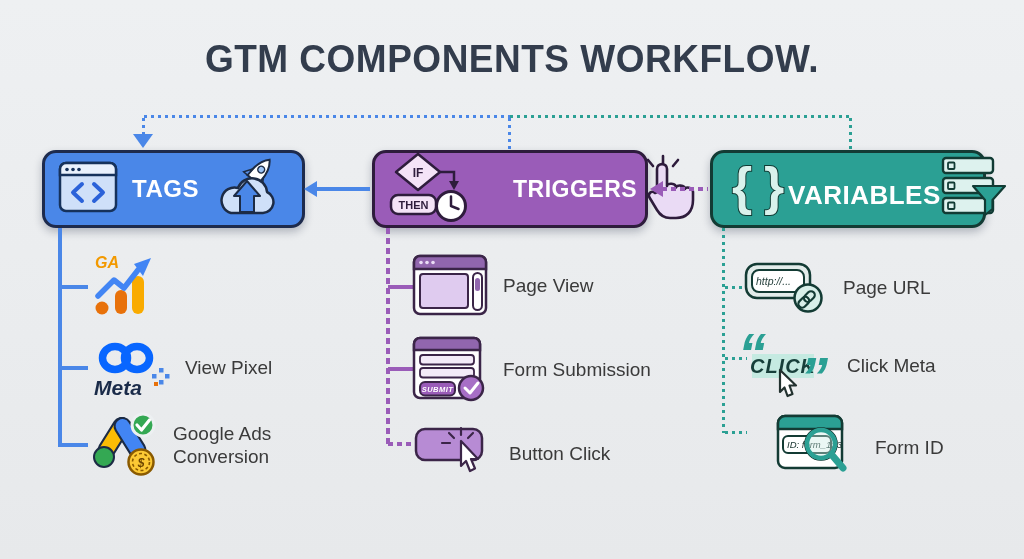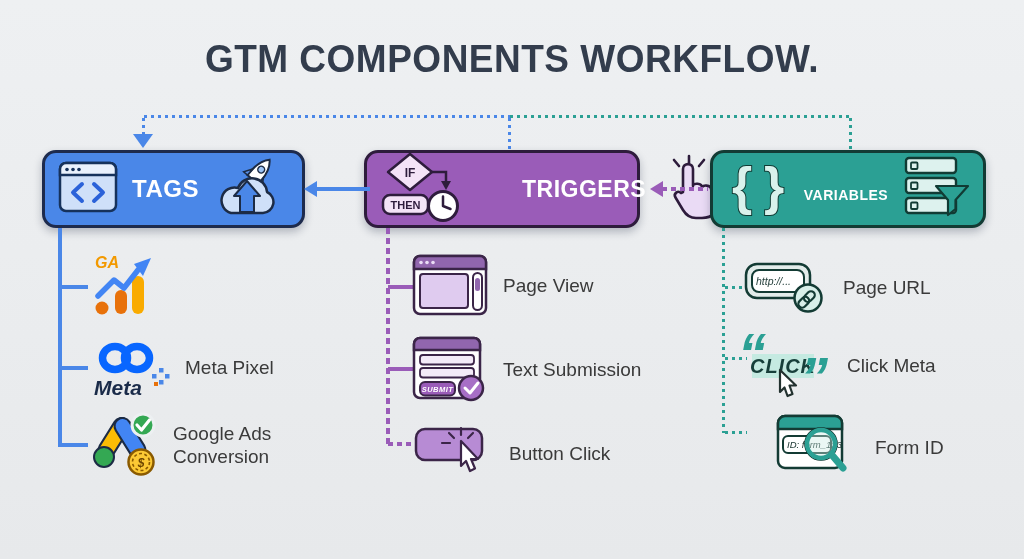--- a/index.html
+++ b/index.html
@@ -16,25 +16,25 @@
   }
   
   .hbox{
     position:absolute;top:150px;height:78px;border-radius:14px;
     display:flex;align-items:center;justify-content:space-between;
     padding:0 13px;box-sizing:border-box;
     box-shadow:0 4px 9px rgba(25,35,60,.28);
   }
   .hbox .hlabel{flex:1;text-align:center;color:#fff;font-weight:bold;letter-spacing:.5px;}
   #tags-box{left:42px;width:263px;background:#4A87E8;border:3px solid #1E2B4D;}
-  #triggers-box{left:364px;width:276px;background:#9A5CB8;border:3px solid #2E1C3C;gap:17px;}
+  #triggers-box{left:372px;width:276px;background:#9A5CB8;border:3px solid #2E1C3C;}
   #variables-box{left:710px;width:276px;background:#2BA094;border:3px solid #133B34;}
   #tags-box .hlabel{font-size:24px;}
   #triggers-box .hlabel{font-size:23px;margin-left:41px;}
-  #variables-box .hlabel{font-size:14px;margin-top:12px;}
+  #variables-box .hlabel{font-size:26px;margin-top:12px;}
   
   .dot-h{height:3px;background:repeating-linear-gradient(90deg,var(--c) 0 3px,transparent 3px 7px);}
   .dot-v{width:3px;background:repeating-linear-gradient(180deg,var(--c) 0 3px,transparent 3px 7px);}
   .dash-h{height:4px;background:repeating-linear-gradient(90deg,var(--c) 0 5px,transparent 5px 9px);}
   .dash-v{width:4px;background:repeating-linear-gradient(180deg,var(--c) 0 6px,transparent 6px 10px);}
   .solid-h{height:4px;background:var(--c);}
   .solid-v{width:4px;background:var(--c);}
   .tri{width:0;height:0;}
   
   .row{position:absolute;display:flex;align-items:center;gap:15px;}
@@ -166,21 +166,21 @@
         <ellipse cx="45" cy="24" rx="12.5" ry="11.5" fill="none" stroke="#0866FF" stroke-width="7.5"></ellipse>
         <text x="2" y="61" font-size="21" font-weight="bold" fill="#1A2B49">Meta</text>
         <rect x="60" y="40" width="4.5" height="4.5" fill="#4A87E8"></rect>
         <rect x="67" y="34" width="4.5" height="4.5" fill="#4A87E8"></rect>
         <rect x="67" y="46" width="4.5" height="4.5" fill="#4A87E8"></rect>
         <rect x="73" y="40" width="4.5" height="4.5" fill="#4A87E8"></rect>
         <rect x="62" y="48" width="4" height="4" fill="#E8710A"></rect>
       </svg>
     </span>
     <div class="lbl">
-      <div>Meta Pixel</div>
+      <div>View Pixel</div>
         <div></div>
     </div>
   </div>
 
   <div class="row" style="left:92px;top:412px;">
     <span class="ic">
       <svg width="66" height="66" viewBox="0 0 66 66">
         <rect x="14" y="4" width="16" height="44" rx="8" transform="rotate(32 22 26)" fill="#FBBC04" stroke="#1C2B45" stroke-width="2"></rect>
         <rect x="30" y="4" width="16" height="44" rx="8" transform="rotate(-32 38 26)" fill="#4285F4" stroke="#1C2B45" stroke-width="2"></rect>
         <circle cx="12" cy="45" r="10" fill="#34A853" stroke="#1C2B45" stroke-width="2"></circle>
@@ -223,21 +223,21 @@
         <path d="M8 2 h54 a6 6 0 0 1 6 6 v6 H2 V8 a6 6 0 0 1 6 -6 z" fill="#9166AE" stroke="#3B2548" stroke-width="2.5"></path>
         <rect x="8" y="19" width="54" height="9.5" rx="3" fill="#F3EBF8" stroke="#3B2548" stroke-width="1.8"></rect>
         <rect x="8" y="32" width="54" height="9.5" rx="3" fill="#F3EBF8" stroke="#3B2548" stroke-width="1.8"></rect>
         <rect x="8" y="46" width="35" height="13.5" rx="5" fill="#9A5CB8" stroke="#3B2548" stroke-width="2"></rect>
         <text x="25.5" y="56" text-anchor="middle" font-size="7.5" font-weight="bold" fill="#FFFFFF" letter-spacing="0.5">SUBMIT</text>
         <circle cx="59" cy="52" r="12" fill="#A76FC6" stroke="#3B2548" stroke-width="2.5"></circle>
         <polyline points="53,52 58,57 66,47" fill="none" stroke="#FFFFFF" stroke-width="3" stroke-linecap="round" stroke-linejoin="round"></polyline>
       </svg>
     </span>
     <div class="lbl">
-      <div>Text Submission</div>
+      <div>Form Submission</div>
         <div></div>
     </div>
   </div>
 
   <div class="row" style="left:414px;top:424px;">
     <span class="ic">
       <svg width="80" height="58" viewBox="0 0 80 58">
         <rect x="2" y="5" width="66" height="31" rx="9" fill="#B78BD4" stroke="#3B2548" stroke-width="2.5"></rect>
         <path d="M40 14 l-5 -5 M47 11 v-7 M54 14 l5 -5 M36 19 h-8" stroke="#3B2548" stroke-width="2.2" stroke-linecap="round"></path>
         <path d="M47 17 L47 42 L52 37 L56 47 L61 44.5 L57 35 L64 35 Z" fill="#FFFFFF" stroke="#3B2548" stroke-width="2.2" stroke-linejoin="round"></path>

